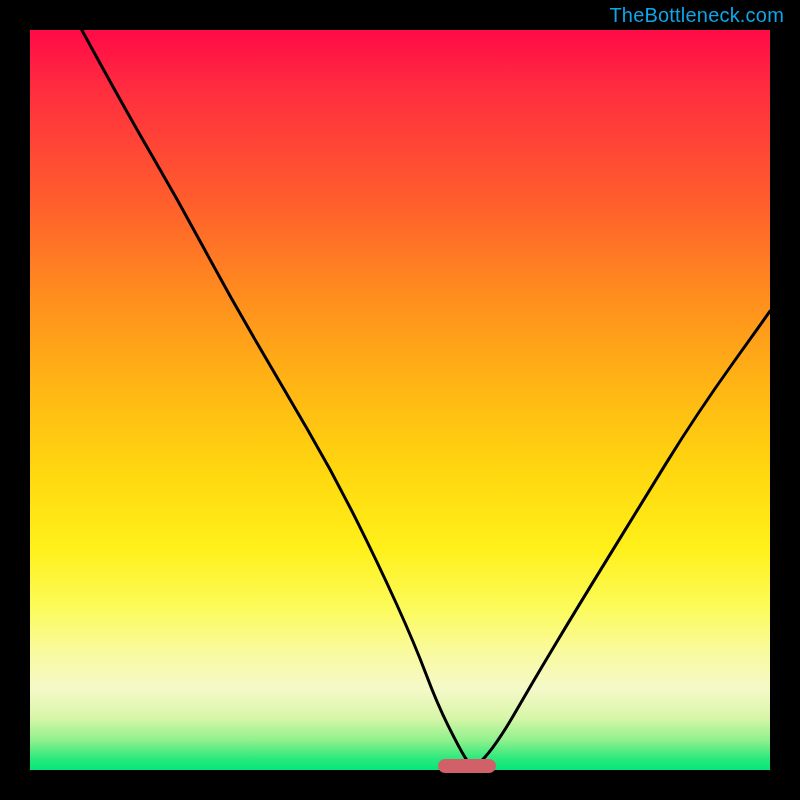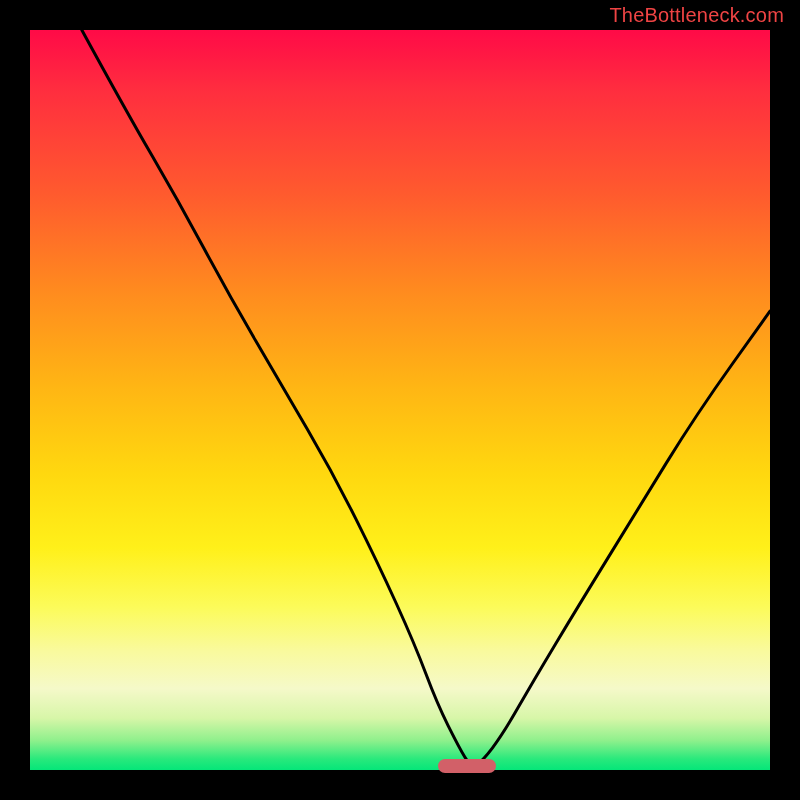--- a/index.html
+++ b/index.html
@@ -41,21 +41,21 @@
       #d7f6a8 93%,
       #8ff08c 96%,
       #29e97c 98.5%,
       #05e679 100%
     );
   }
   .watermark {
     position: absolute;
     top: 4px;
     right: 16px;
-    color: #ef4444;
+    color: #0ea5e9;
     font-size: 20px;
     font-weight: 500;
     letter-spacing: 0.2px;
   }
   svg.curve {
     position: absolute;
     top: 0;
     left: 0;
     width: 740px;
     height: 740px;

